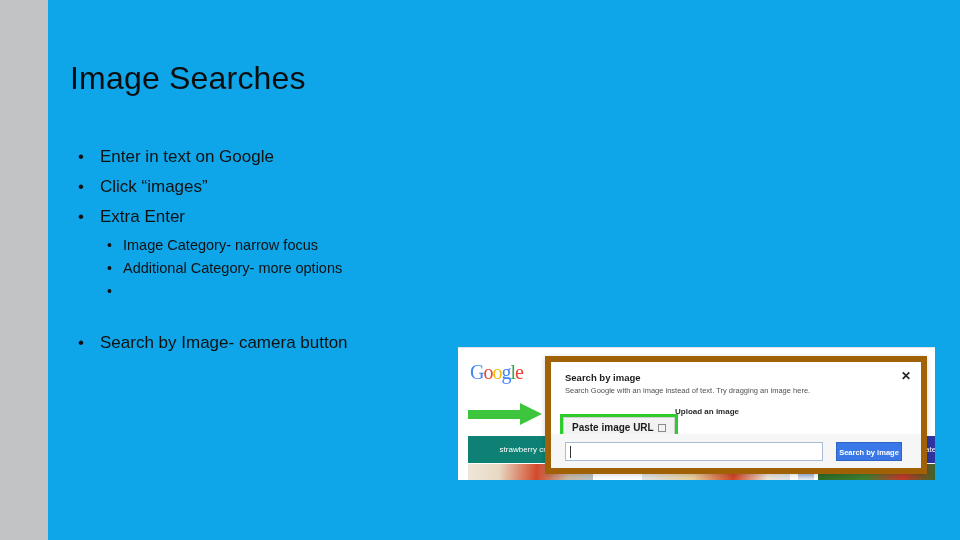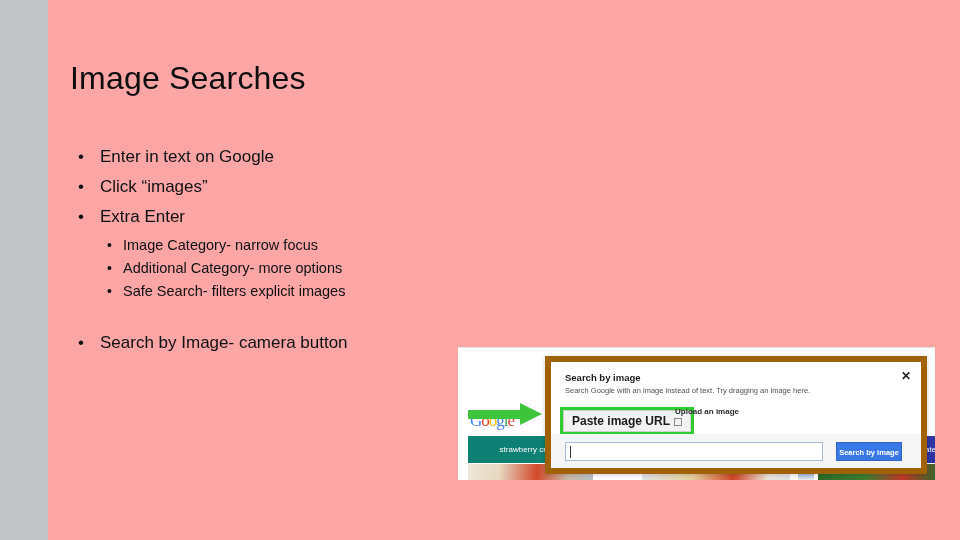--- a/index.html
+++ b/index.html
@@ -10,21 +10,21 @@
     width: 960px;
     height: 540px;
     overflow: hidden;
     background: #fafbfd;
     font-family: "Liberation Sans", sans-serif;
     position: relative;
   }
   .slide {
     position: absolute;
     inset: 0;
-    background: #fca5a5;
+    background: #0ea5e9;
   }
   .left-bar {
     position: absolute;
     left: 0;
     top: 0;
     width: 48px;
     height: 540px;
     background: #c2c3c5;
   }
   .slide-title {
@@ -106,26 +106,25 @@
   }
   .shot-serp {
     position: absolute;
     inset: 0;
     background: #ffffff;
   }
   .g-logo {
     position: absolute;
     left: 12px;
     top: 12px;
-    font-size: 17px;
+    font-size: 20px;
     line-height: 25px;
     font-family: "Liberation Serif", serif;
     letter-spacing: -1px;
     white-space: nowrap;
-    margin-top: 48px;
   }
   .g-logo span:nth-child(1) { color: #4285f4; }
   .g-logo span:nth-child(2) { color: #ea4335; }
   .g-logo span:nth-child(3) { color: #fbbc05; }
   .g-logo span:nth-child(4) { color: #4285f4; }
   .g-logo span:nth-child(5) { color: #34a853; }
   .g-logo span:nth-child(6) { color: #ea4335; }
 
   .arrow {
     position: absolute;
@@ -245,25 +244,25 @@
   }
   .tabs {
     position: absolute;
     left: 12px;
     top: 40px;
     height: 22px;
   }
   .tab-paste {
     position: absolute;
     left: 0;
-    top: 8px;
+    top: 15px;
     height: 20px;
     line-height: 20px;
     padding: 0 8px;
-    font-size: 12px;
+    font-size: 10px;
     font-weight: bold;
     color: #1b1b1b;
     background: #f2f2f2;
     border: 1px solid #cfcfcf;
     white-space: nowrap;
     box-shadow: 0 0 0 3px #2ecc2e;
   }
   .tab-paste .mini {
     display: inline-block;
     width: 6px;
@@ -357,21 +356,20 @@
       <div class="b2">
         <span class="dot">•</span>
         <span>Image Category- narrow focus</span>
       </div>
       <div class="b2">
         <span class="dot">•</span>
         <span>Additional Category- more options</span>
       </div>
       <div class="b2">
         <span class="dot">•</span>
-        <span>Safe Search- filters explicit images</span>
       </div>
     </div>
 
   </div>
 
   <div class="b1-last">
     <span class="dot">•</span>
     <span>Search by Image- camera button</span>
   </div>
 

